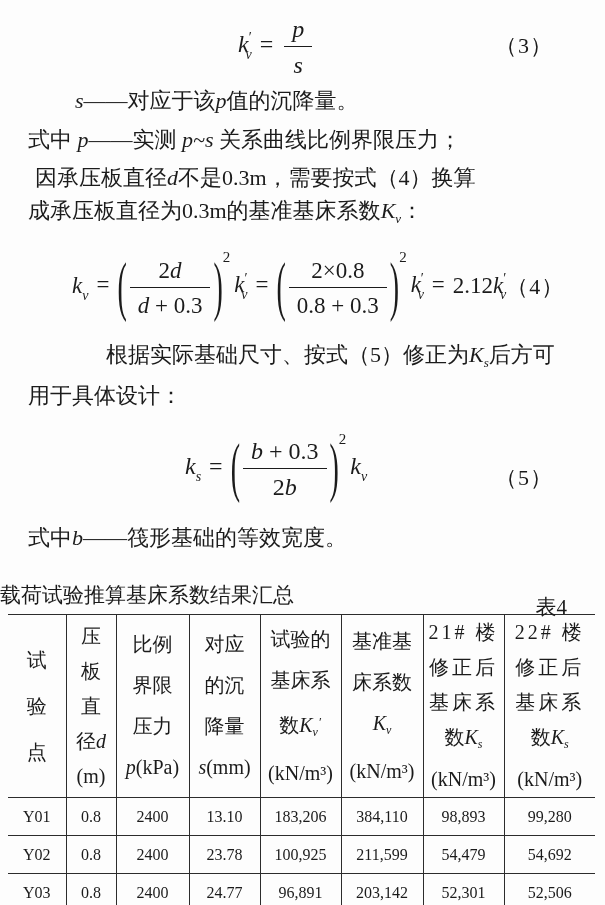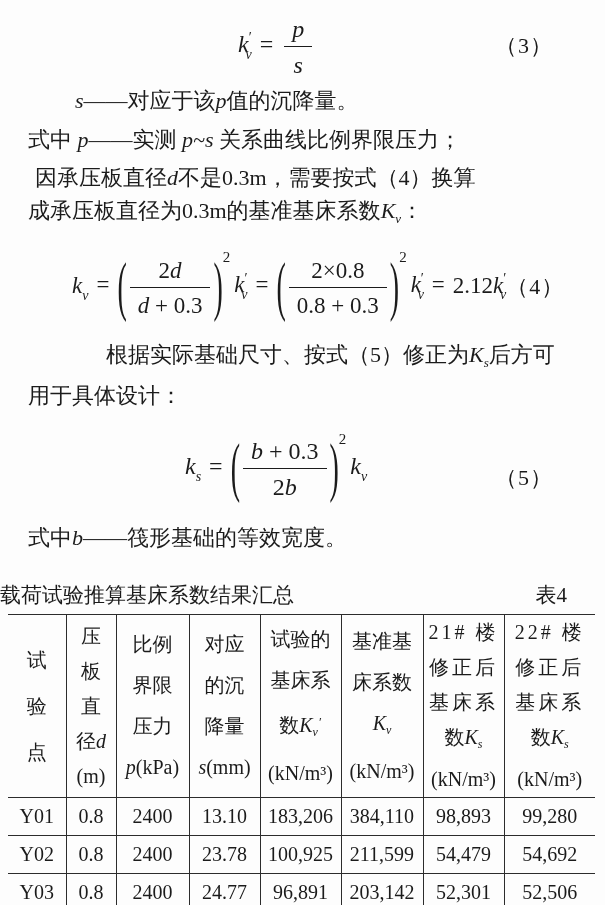--- a/index.html
+++ b/index.html
@@ -41,32 +41,32 @@
   #p2 { margin-left:75px; }
   #p3 { margin-left:35px; margin-top:5px; }
   #p4 { margin-left:28px; }
   #p5 { margin-left:106px; margin-top:7px; }
   #p6 { margin-left:28px; }
   #p7 { margin-left:28px; margin-top:7px; }
   p.doc .sub { font-size:13px; vertical-align:-5px; }
 
   
   .tbl-title-row { position:relative; margin-top:26px; font-size:21px; line-height:30px; }
-  .tbl-tag { position:absolute; right:38px; top:0; font-size:21px; }
+  .tbl-tag { position:absolute; right:38px; top:12px; font-size:21px; }
   table.dtable { border-collapse:collapse; table-layout:fixed; width:587px; margin:4px 0 0 8px; }
   .dtable th, .dtable td {
     border:1.5px solid #2c2c2c;
     text-align:center; vertical-align:middle;
     font-weight:normal; padding:0;
     overflow:hidden;
   }
   .dtable tr > *:first-child { border-left:none; }
   .dtable tr > *:last-child { border-right:none; }
   .dtable thead th { height:176px; font-size:20px; }
-  .dtable tbody td { height:37px; font-size:20px; }
+  .dtable tbody td { height:37px; font-size:16px; }
   .hl { display:block; }
   .lh48 .hl { line-height:46px; }
   .lh40 .hl { line-height:41px; }
   .lh35 .hl { line-height:35px; }
   .jsp { letter-spacing:3px; }
   .dtable .sub { font-size:12px; vertical-align:-4px; }
   .dtable .pr { font-size:13px; vertical-align:6px; margin-left:1px; }
 </style>
 </head>
 <body>

